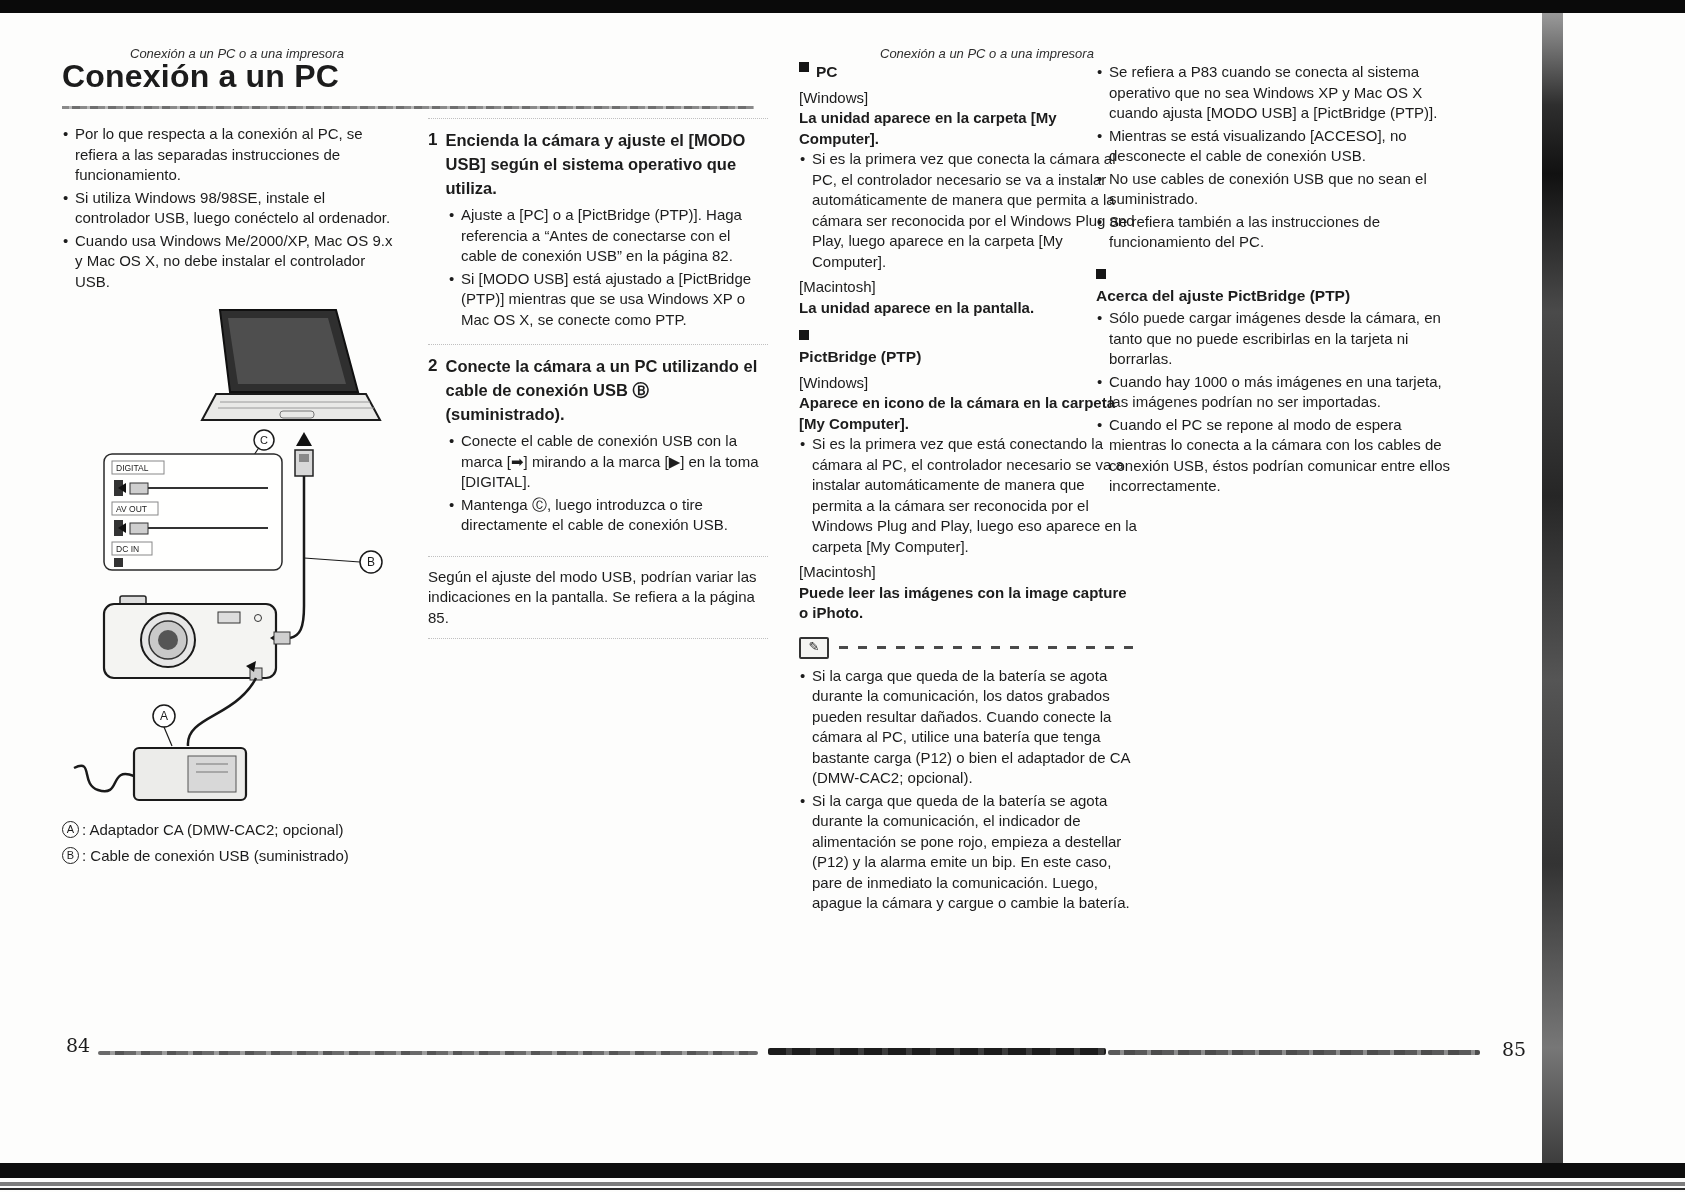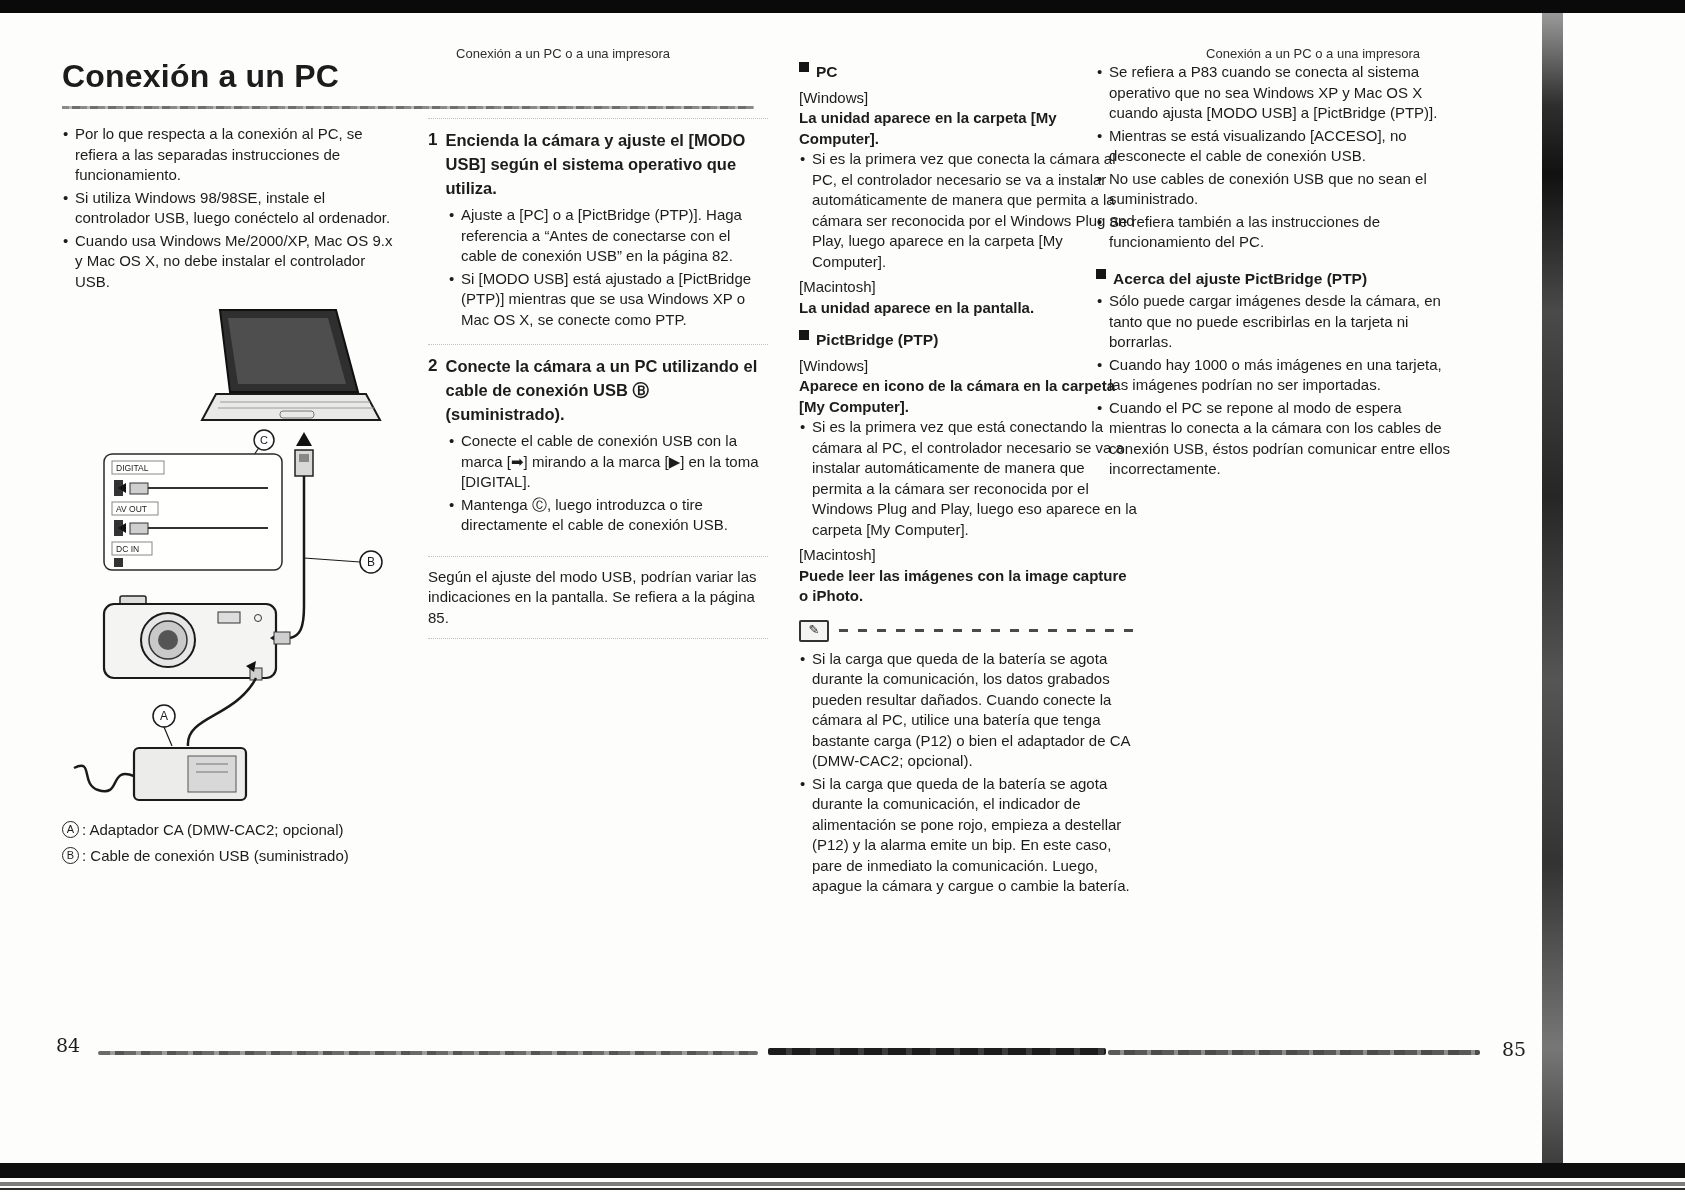--- a/index.html
+++ b/index.html
@@ -9,21 +9,21 @@
     background: #fdfdfc; color: #1c1c1c;
     font-family: "Liberation Sans", "DejaVu Sans", sans-serif;
   }
   .bar-top   { position:absolute; left:0; top:0; width:100%; height:13px; background:#0a0a0a; }
   .edge-right{ position:absolute; left:1542px; top:13px; width:21px; height:1150px;
                background:linear-gradient(180deg,#9a9a9a 0%,#2e2e2e 8%,#111 14%,#4a4a4a 26%,#262626 42%,#555 58%,#333 74%,#777 90%,#3d3d3d 100%); }
   .bar-bottom { position:absolute; left:0; top:1163px; width:100%; height:15px; background:#0e0e0e; }
   .bar-bottom2{ position:absolute; left:0; top:1182px; width:100%; height:4px; background:#7d7d7d; }
   .bar-bottom3{ position:absolute; left:0; top:1188px; width:100%; height:2px; background:#2a2a2a; }
 
-  .running-head { position:absolute; top:46px; font-size:13px; color:#2e2e2e; text-align:right; }
+  .running-head { position:absolute; top:46px; font-style:italic; font-size:13px; color:#2e2e2e; text-align:left; }
   .rh84 { left:130px; width:540px; }
   .rh85 { left:880px; width:540px; }
 
   .title { position:absolute; left:62px; top:58px; margin:0; font-size:32px; font-weight:700; letter-spacing:.2px; }
   .title-rule { position:absolute; left:62px; top:106px; width:692px; height:3px;
                 background:repeating-linear-gradient(90deg,#8a8a8a 0 7px,#b8b8b8 7px 10px,#6f6f6f 10px 18px); }
 
   .col { position:absolute; font-size:15px; line-height:20.5px; }
   .col-left { left:62px;  top:124px; width:334px; }
   .col-mid  { left:428px; top:118px; width:340px; }
@@ -34,40 +34,40 @@
   .bl { position:relative; padding-left:13px; margin:0 0 2px 0; }
   .bl::before { content:"•"; position:absolute; left:1px; top:0; }
 
   .step { border-top:1px dotted #c0c0c0; padding-top:9px; margin-bottom:14px; }
   .step-head { display:flex; gap:8px; font-weight:700; font-size:16.5px; line-height:24px; margin-bottom:5px; }
   .step-num { flex:0 0 auto; font-size:17px; }
   .step-bullets { padding-left:20px; }
   .usb-note { border-top:1px dotted #c0c0c0; border-bottom:1px dotted #c0c0c0; padding:10px 0; margin-top:20px; }
 
   .sec-head { display:flex; gap:7px; font-weight:700; font-size:15.5px; margin:0 0 2px 0; }
-  .sec-head.mt { margin-top:12px; }
+  .sec-head.mt { margin-top:12px;flex-direction:column; }
   .sq { flex:0 0 auto; width:10px; height:10px; background:#151515; }
   .sub { font-weight:400; margin-top:5px; }
   .para { margin:0;font-weight:bold; }
 
   .note-sep { display:flex; align-items:center; margin:13px 0 7px; }
   .note-icon { flex:0 0 auto; width:30px; height:22px; border:2px solid #333; border-radius:2px;
                display:flex; align-items:center; justify-content:center; font-size:13px; color:#222; background:#f4f4f2; }
   .note-icon::before { content:"✎"; }
   .note-dashes { flex:1; height:3px; margin-left:10px;
                  background:repeating-linear-gradient(90deg,#4a4a4a 0 9px,transparent 9px 19px); }
 
   .legend { margin-top:16px; }
   .legend-row { display:flex; align-items:flex-start; margin-bottom:5px; }
   .circ { flex:0 0 auto; width:17px; height:17px; border:1.5px solid #222; border-radius:50%;
           font-size:11px; line-height:1; display:flex; align-items:center; justify-content:center; margin-top:1px; }
   .legend-text { margin-left:3px; }
 
   .pageno { position:absolute; font-family:"DejaVu Serif","Liberation Serif",serif; font-size:19px; color:#1c1c1c; }
-  .pn84 { left:56px;  top:1034px; }
+  .pn84 { left:66px;  top:1034px; }
   .pn85 { left:1502px; top:1038px; }
 
   .foot-rule { position:absolute; border-radius:2px; }
   .fr-left  { left:98px;  top:1051px; width:660px; height:4px;
               background:repeating-linear-gradient(90deg,#6a6a6a 0 12px,#9c9c9c 12px 17px,#555 17px 26px); }
   .fr-mid   { left:768px; top:1048px; width:338px; height:7px;
               background:repeating-linear-gradient(90deg,#1c1c1c 0 18px,#3c3c3c 18px 24px); }
   .fr-right { left:1108px; top:1050px; width:372px; height:5px;
               background:repeating-linear-gradient(90deg,#5a5a5a 0 12px,#8d8d8d 12px 16px,#4c4c4c 16px 27px); }
 

